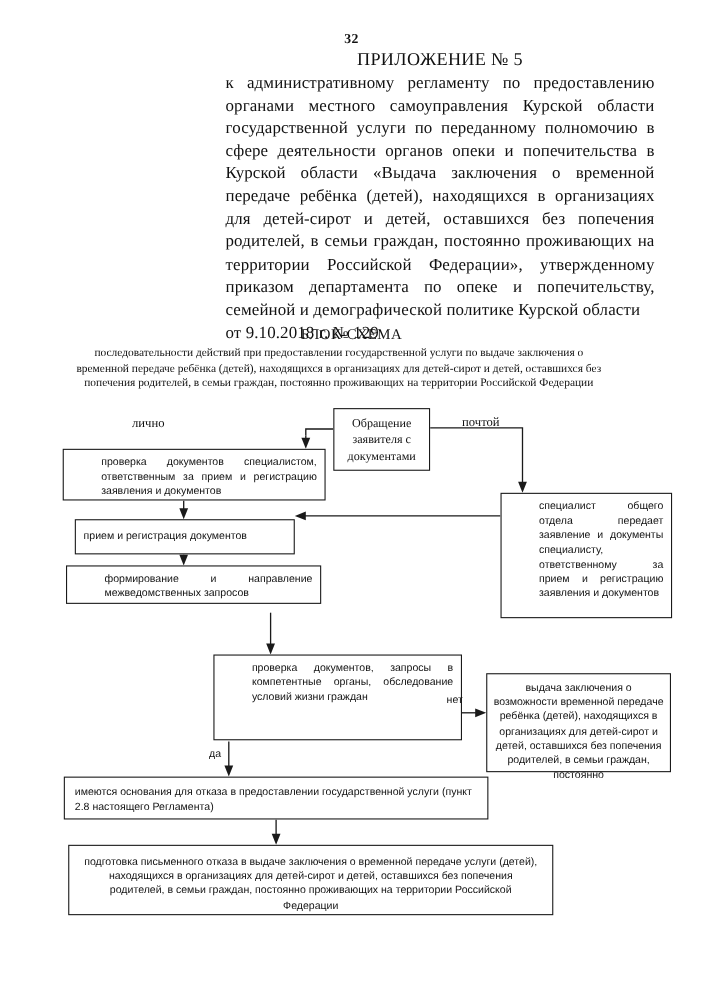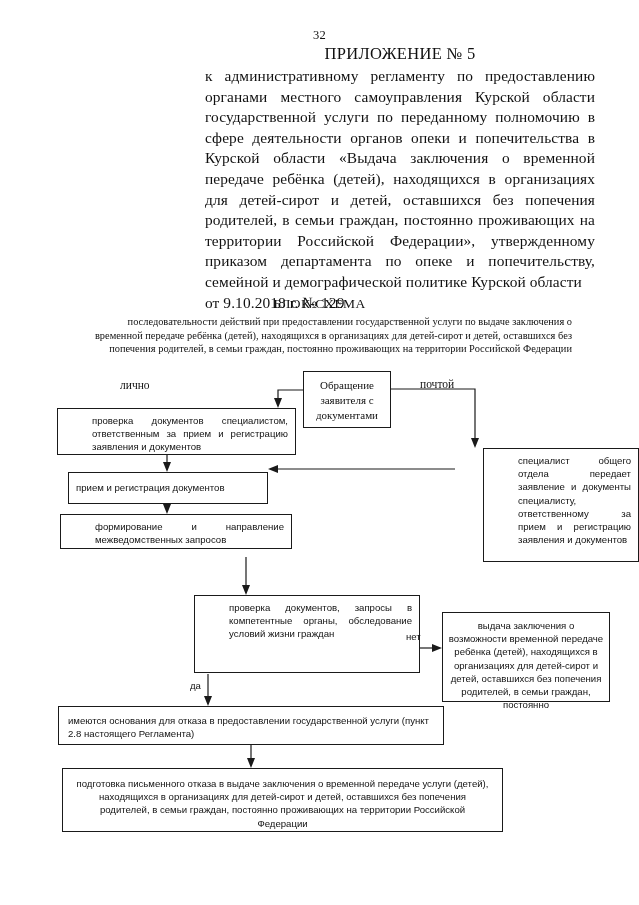--- a/index.html
+++ b/index.html
@@ -18,20 +18,21 @@
 
   
   #page-number {
     position: absolute;
     left: 0; right: 0;
     top: 28px;
     text-align: center;
     font-size: 12.5px;
     font-family: "Liberation Serif", serif;
     letter-spacing: 0.2px;
+    font-weight: bold;
   }
   #appendix-title {
     position: absolute;
     left: 205px;
     top: 44px;
     width: 390px;
     text-align: center;
     font-size: 16.5px;
     letter-spacing: 0.3px;
   }
@@ -55,24 +56,24 @@
   #chart-title {
     position: absolute;
     left: 0; right: 0;
     top: 296px;
     text-align: center;
     font-size: 13.5px;
     letter-spacing: 0.4px;
   }
   #chart-subtitle {
     position: absolute;
-    left: 88px;
+    left: 66px;
     top: 315px;
     width: 484px;
-    text-align: right;
+    text-align: center;
     font-size: 10.4px;
     line-height: 13.6px;
   }
 
   
   #flowchart {
     position: absolute;
     left: 0;
     top: 0;
     width: 639px;
@@ -177,21 +178,21 @@
   </div>
 
   <div class="fc-label serif" style="left:120px; top:379px;">лично</div>
 
   <div class="fc-label serif" style="left:420px; top:378px;">почтой</div>
 
   <div class="fc-box just" style="left:57px; top:408px; width:239px; height:47px;">
     <span>проверка документов специалистом, ответственным за прием и регистрацию заявления и документов</span>
   </div>
 
-  <div class="fc-box just" style="left:455px; top:448px; width:156px; height:114px;margin-left:28px;">
+  <div class="fc-box just" style="left:455px; top:448px; width:156px; height:114px;">
     <span>специалист общего отдела передает заявление и документы специалисту, ответственному за прием и регистрацию заявления и документов</span>
   </div>
 
   <div class="fc-box" style="left:68px; top:472px; width:200px; height:32px; padding-top:8px;">
     <span>прием и регистрация документов</span>
   </div>
 
   <div class="fc-box just" style="left:60px; top:514px; width:232px; height:35px;">
     <span>формирование и направление межведомственных запросов</span>
   </div>

